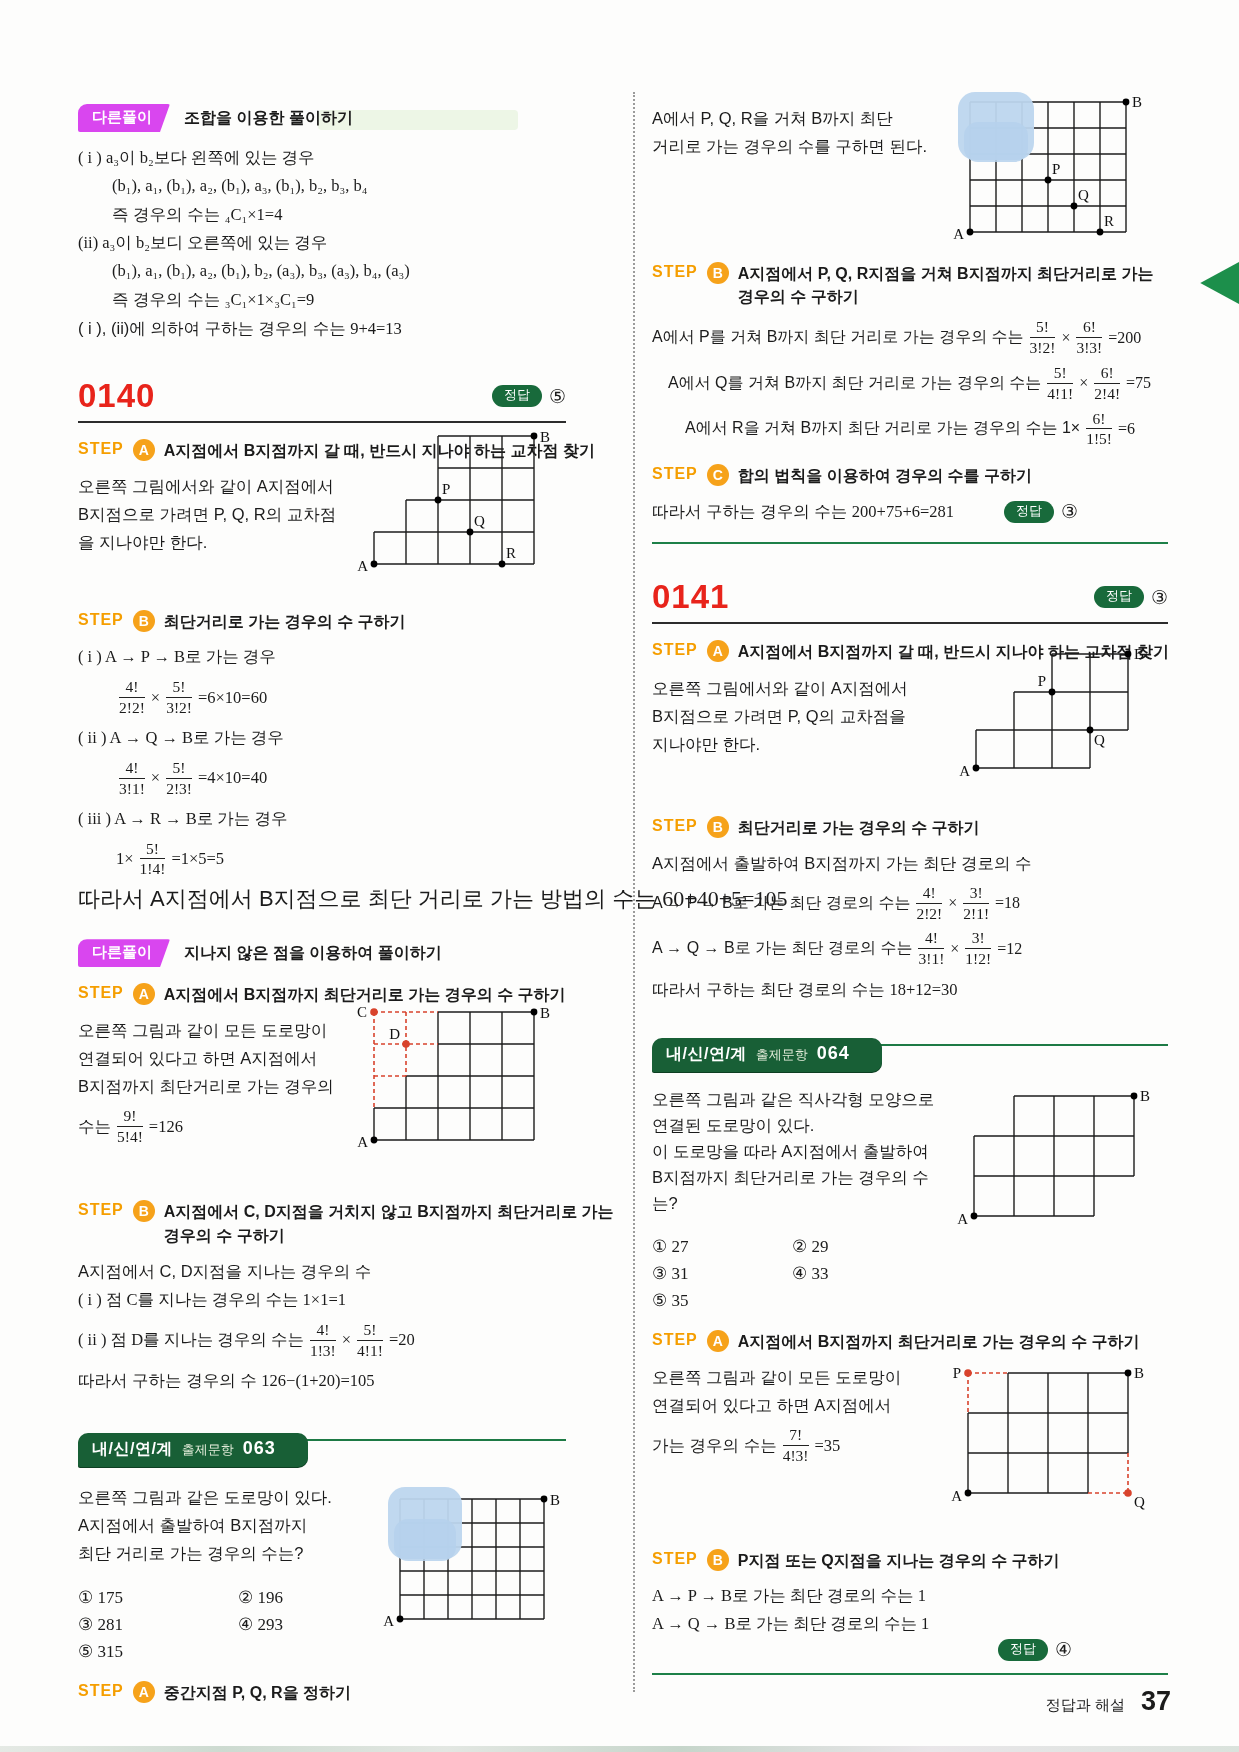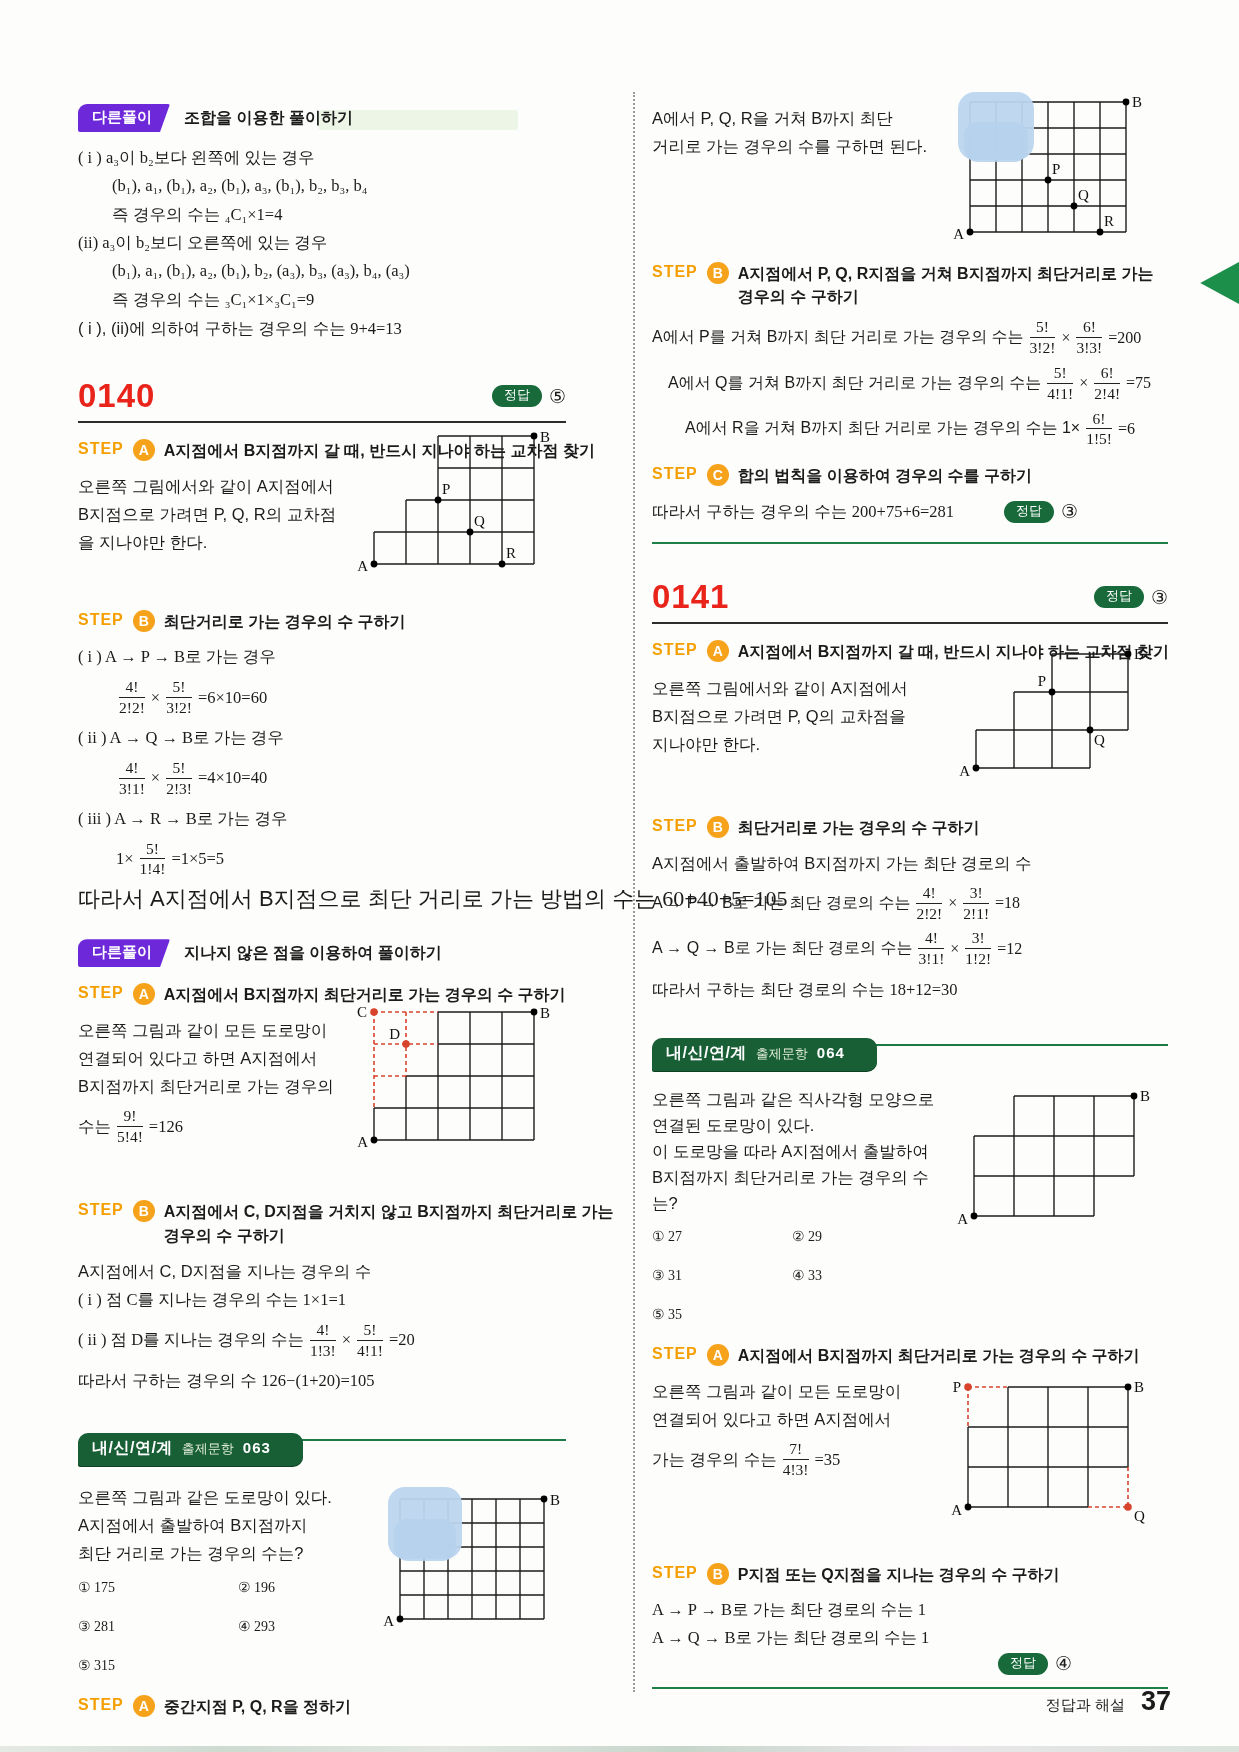--- a/index.html
+++ b/index.html
@@ -11,21 +11,21 @@
   .divider{position:absolute;left:633px;top:92px;height:1600px;border-left:2px dotted #9b9b9b;}
 
   
   .line{font-size:16.5px;line-height:28px;white-space:nowrap;}
   .indent{padding-left:34px;}
   .tm{font-family:"Liberation Serif","DejaVu Serif",serif;}
   .serifline{font-family:"Liberation Serif","DejaVu Serif",serif;}
 
   
   .alt-row{display:flex;align-items:center;gap:14px;margin:0 0 12px 0;}
-  .alt-tag{background:#6d28d9;color:#fff;font-weight:bold;font-size:15px;padding:4px 18px 5px 14px;
+  .alt-tag{background:#d946ef;color:#fff;font-weight:bold;font-size:15px;padding:4px 18px 5px 14px;
            border-radius:9px 2px 9px 2px;clip-path:polygon(0 0,100% 0,calc(100% - 10px) 100%,0 100%);}
   .alt-title{font-weight:bold;font-size:16px;}
 
   
   .prob-head{display:flex;justify-content:space-between;align-items:center;margin-top:34px;}
   .prob-no{color:#e8241b;font-size:33px;font-weight:bold;letter-spacing:1px;}
   .prob-rule{border-bottom:2px solid #2c2c2c;margin:6px 0 14px 0;}
   .ansline{display:flex;align-items:center;gap:7px;}
   .ans-pill{background:#186a3b;color:#fff;font-size:13px;padding:2px 12px 3px;border-radius:12px;line-height:1.3;}
   .ans-num{font-family:"Liberation Serif",serif;font-size:19px;}
@@ -54,24 +54,24 @@
   .dashred{stroke:#d8432c;stroke-width:1.6;fill:none;stroke-dasharray:4 3;}
 
   
   .naesin-wrap{position:relative;margin-top:38px;height:40px;}
   .naesin-line{position:absolute;left:70px;right:0;top:6px;border-top:2.5px solid #1d7a45;}
   .naesin-badge{position:absolute;left:0;top:0;display:inline-flex;align-items:baseline;gap:9px;
                 background:#185f36;color:#fff;padding:5px 32px 7px 14px;border-radius:10px 10px 10px 2px;
                 box-shadow:0 1px 0 #0d3f22;}
   .naesin-k{font-weight:bold;font-size:16px;letter-spacing:.5px;}
   .naesin-sub{font-size:13px;color:#e2ecd9;}
-  .naesin-no{font-size:15px;font-weight:bold;letter-spacing:1px;}
-
-  .choices{display:grid;grid-template-columns:160px 1fr;row-gap:13px;
-           font-family:"Liberation Serif","DejaVu Serif",serif;font-size:14px;line-height:26px;margin-top:8px;}
+  .naesin-no{font-size:18px;font-weight:bold;letter-spacing:1px;}
+
+  .choices{display:grid;grid-template-columns:160px 1fr;row-gap:1px;
+           font-family:"Liberation Serif","DejaVu Serif",serif;font-size:17px;line-height:26px;margin-top:18px;}
   .grule{border-top:2.5px solid #1d8048;margin:16px 0 24px 0;}
   .res-row{display:flex;align-items:center;}
   .res-row .ansline{margin-left:auto;margin-right:90px;}
   .res-row2 .ansline{margin-left:auto;margin-right:96px;}
 
   
   .smear{position:absolute;left:318px;top:110px;width:200px;height:20px;background:rgba(205,232,190,.35);border-radius:4px;}
   .chev{position:absolute;right:0;top:262px;width:44px;height:42px;background:#1c8f4b;
         clip-path:polygon(100% 0,12% 50%,100% 100%);}
   .bstrip{position:absolute;left:0;right:0;bottom:0;height:6px;opacity:.5;

